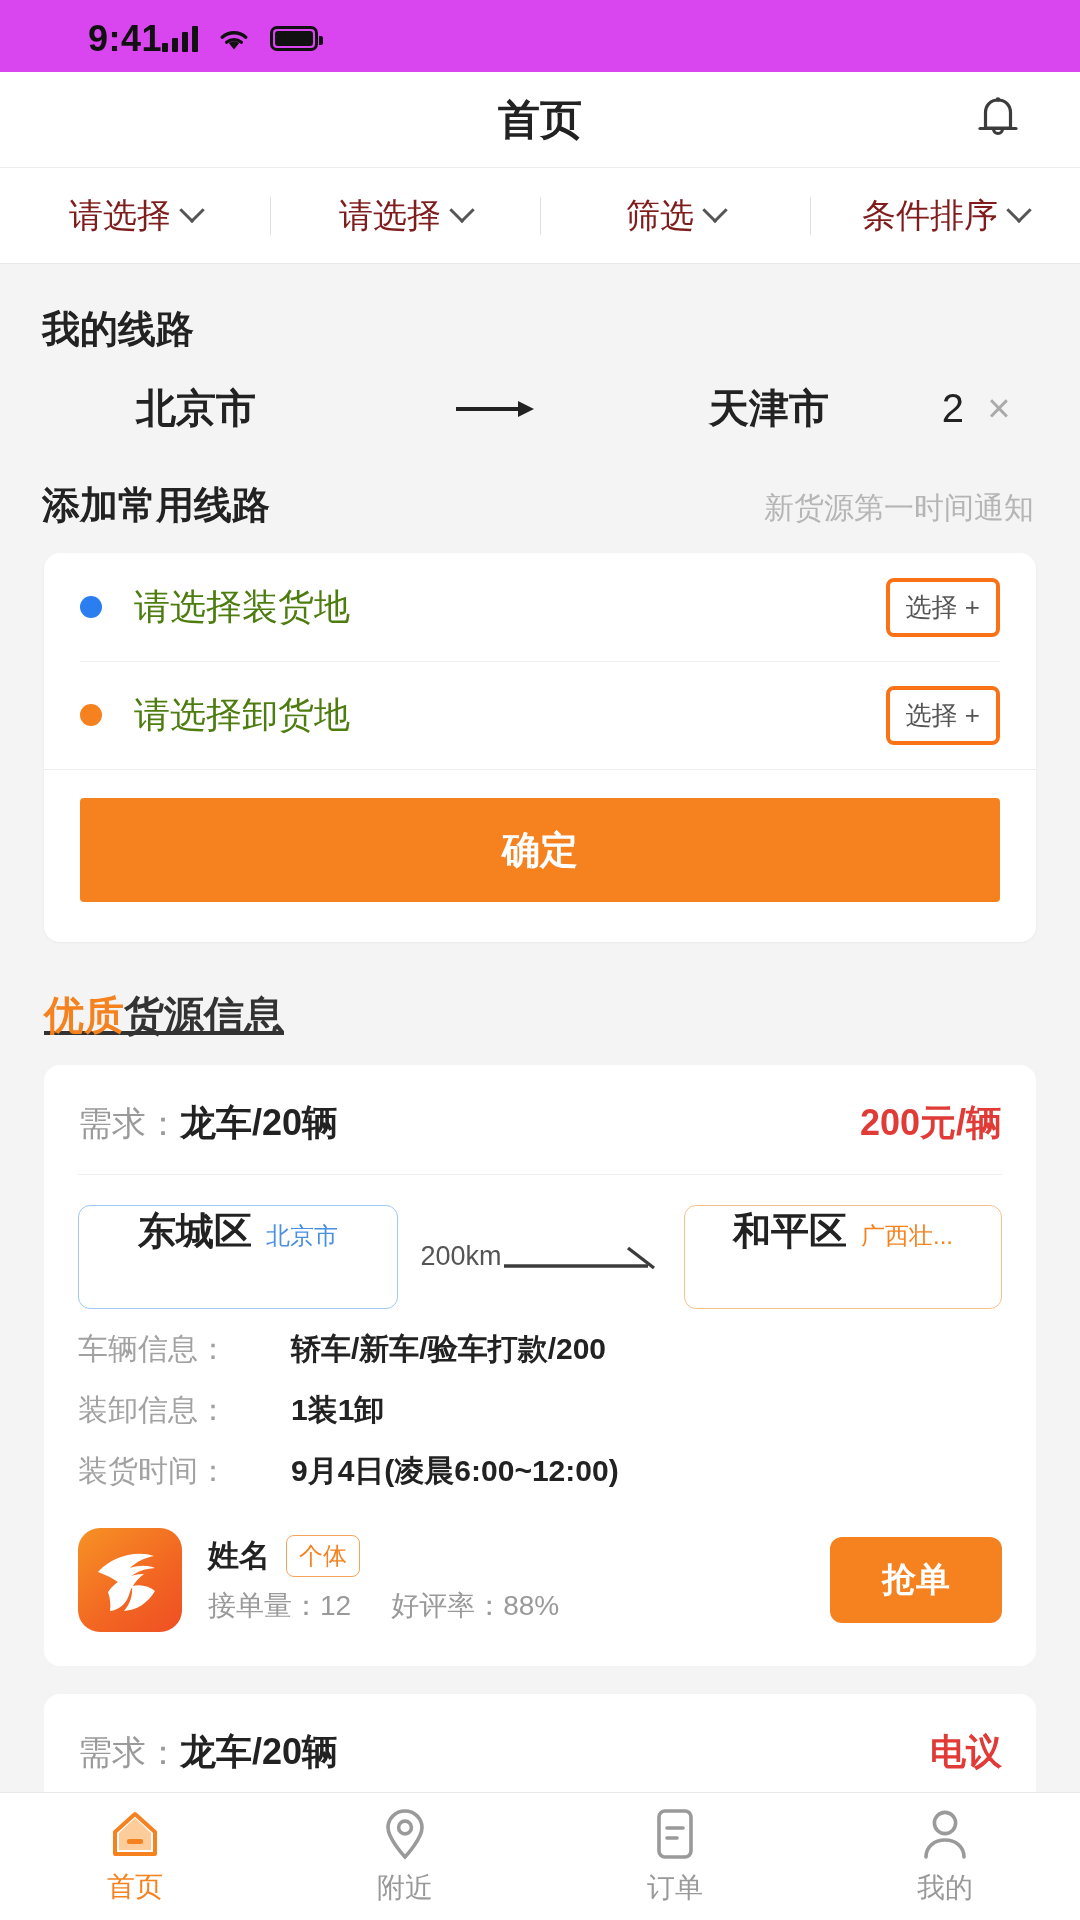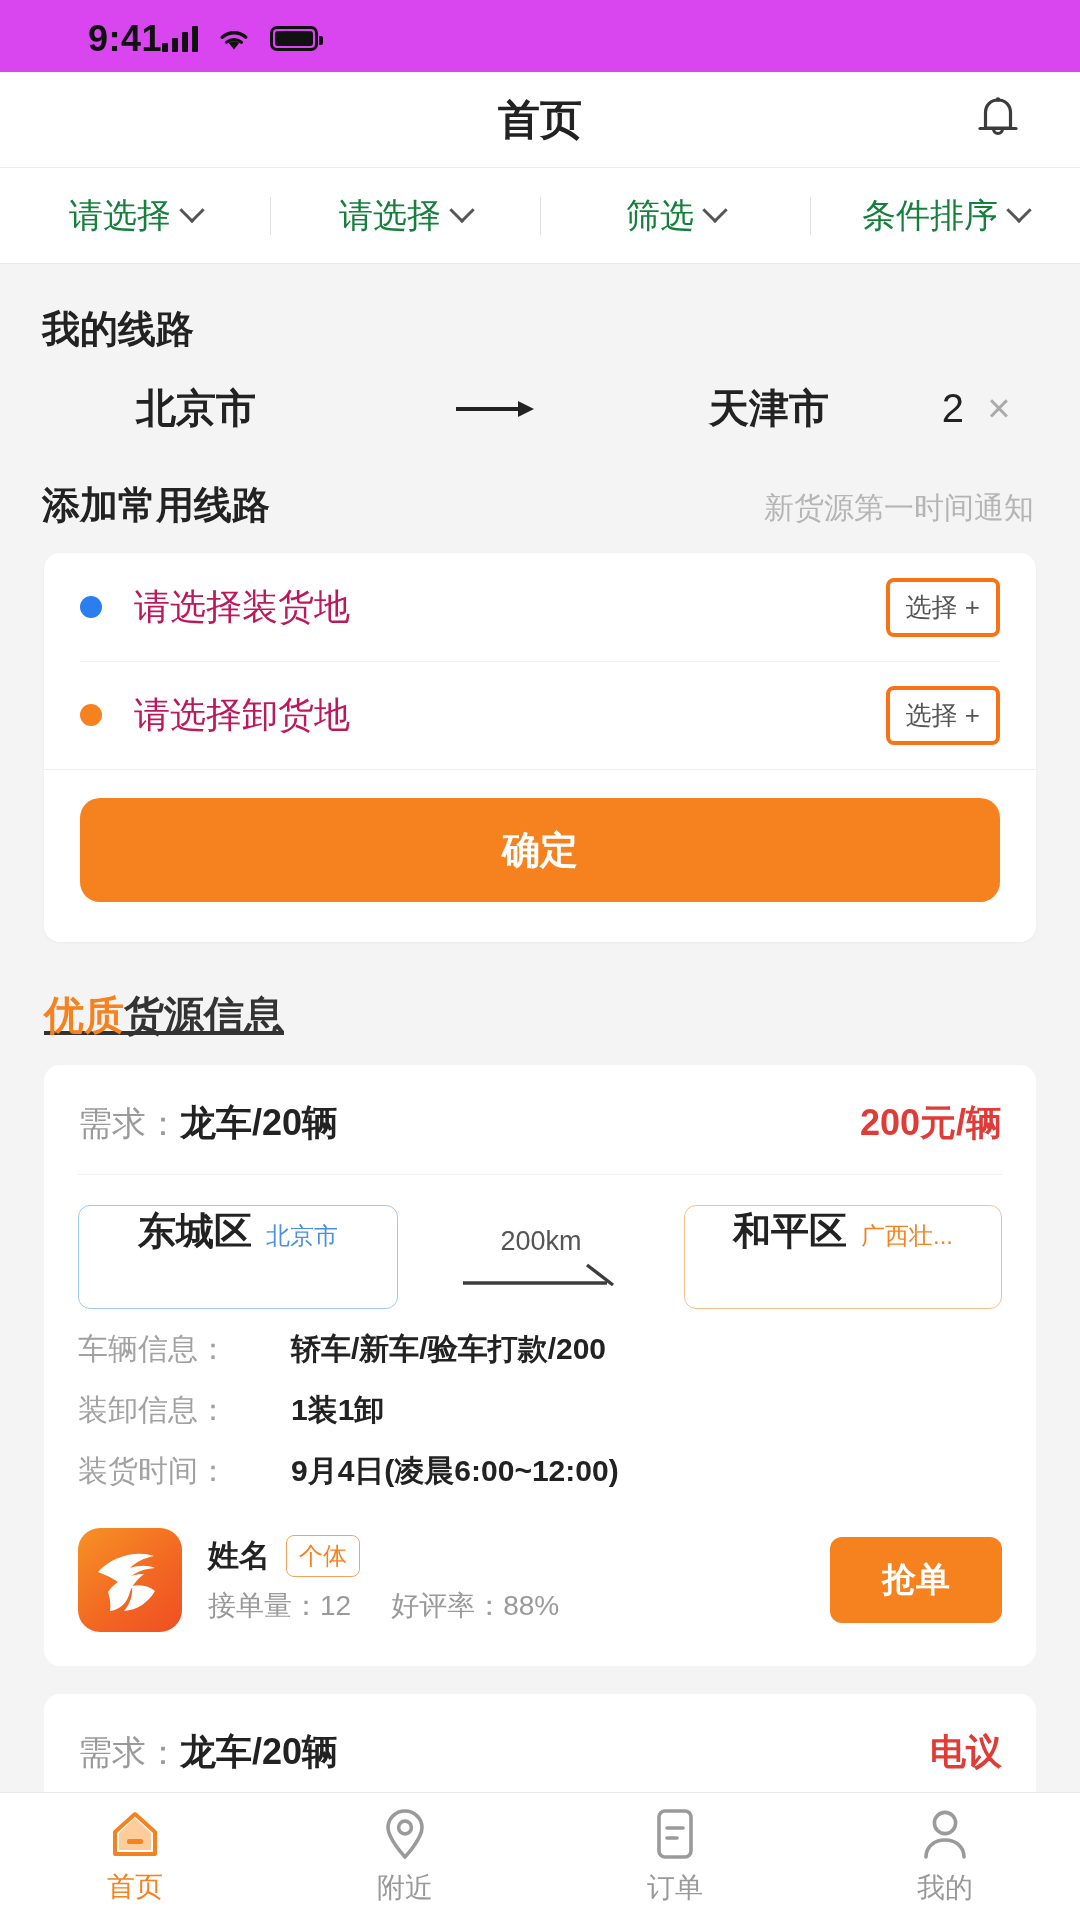--- a/index.html
+++ b/index.html
@@ -36,21 +36,21 @@
   .navbar .title { font-size:42px; font-weight:bold; color:#222; }
   .bell-btn { position:absolute; right:52px; top:50%; transform:translateY(-50%); width:60px; height:60px; display:flex; align-items:center; justify-content:center; }
 
   
   .filterbar {
     height:96px; background:#fff; display:flex; align-items:center; flex:none;
     border-bottom:1px solid #e8e8e8;
   }
   .filter-item {
     flex:1; display:flex; align-items:center; justify-content:center; gap:12px;
-    font-size:34px; color:#15803d; position:relative; height:100%;text-align:center;
+    font-size:34px; color:#7f1d1d; position:relative; height:100%;text-align:center;
   }
   .filter-item + .filter-item::before {
     content:""; position:absolute; left:0; top:50%; transform:translateY(-50%);
     width:1px; height:38px; background:#e0e0e0;
   }
   .chev { width:18px; height:18px; border-right:3px solid #555; border-bottom:3px solid #555; transform:rotate(45deg) translate(-4px,-4px); }
 
   
   .content { flex:1; overflow:hidden; padding:0 0 0 0; }
 
@@ -81,29 +81,29 @@
   .pickrow {
     display:flex; align-items:center; padding:0 36px; height:108px;
     position:relative;
   }
   .pickrow + .pickrow::before {
     content:""; position:absolute; left:36px; right:36px; top:0; height:1px; background:#efefef;
   }
   .dot { width:22px; height:22px; border-radius:50%; flex:none; margin-right:32px; }
   .dot.blue { background:#2b7ef0; }
   .dot.orange { background:#f5821f; }
-  .pick-label { font-size:36px; color:#be185d; flex:1; }
+  .pick-label { font-size:36px; color:#4d7c0f; flex:1; }
   .pick-btn {
     border:4px solid #f97316; border-radius:8px; padding:8px 16px;
     font-size:26px; color:#555; white-space:nowrap; background:#fff;
   }
 
   .confirm-wrap { padding:28px 36px 40px 36px; border-top:1px solid #efefef; }
   .confirm-btn {
-    width:100%; height:104px; border:none; border-radius:20px;
+    width:100%; height:104px; border:none; border-radius:4px;
     background:#f5821f; color:#fff; font-size:38px; font-weight:bold;
     font-family:inherit; display:flex; align-items:center; justify-content:center;
   }
 
   .goods-title { padding:46px 44px 22px 44px; font-size:40px; font-weight:bold; color:#333;text-decoration:underline; }
   .goods-title .hl { color:#f5821f; }
 
   .goods-card { background:#fff; border-radius:16px; margin:0 44px 28px 44px; padding:0 34px; }
 
   .goods-head { display:flex; align-items:baseline; justify-content:space-between; padding:34px 0 26px 0; border-bottom:1px solid #f0f0f0; }
@@ -114,21 +114,21 @@
   .goods-route { display:flex; align-items:center; padding:30px 0 10px 0; gap:0; }
   .loc-box {
     border:1px solid #9ec8f5; border-radius:12px; height:104px;
     display:flex; align-items:baseline; justify-content:center; gap:14px;
     flex:0 0 320px; padding:0 14px;
   }
   .loc-box.dest { border-color:#f8c089; flex:0 0 318px; }
   .loc-main { font-size:38px; font-weight:bold; color:#222; }
   .loc-sub { font-size:24px; color:#4a90e2; white-space:nowrap; }
   .loc-box.dest .loc-sub { color:#f5821f; }
-  .dist-wrap { flex:1; display:flex; flex-direction:column; align-items:center; justify-content:center; padding:0 10px; }
+  .dist-wrap { flex:1; display:flex; flex-direction:row; align-items:center; justify-content:center; padding:0 10px; }
   .dist-label { font-size:27px; color:#555; margin-bottom:2px; }
 
   .info-line { display:flex; align-items:baseline; padding:10px 0; font-size:30px;gap:37px; }
   .info-line .k { color:#a2a2a2; width:176px; flex:none; }
   .info-line .v { color:#222; font-weight:bold; }
 
   .shipper { display:flex; align-items:center; padding:26px 0 34px 0; }
   .avatar {
     width:104px; height:104px; border-radius:22px; flex:none; margin-right:26px;
     background:linear-gradient(140deg,#f79225 0%,#f26522 60%,#ef4f23 100%);

